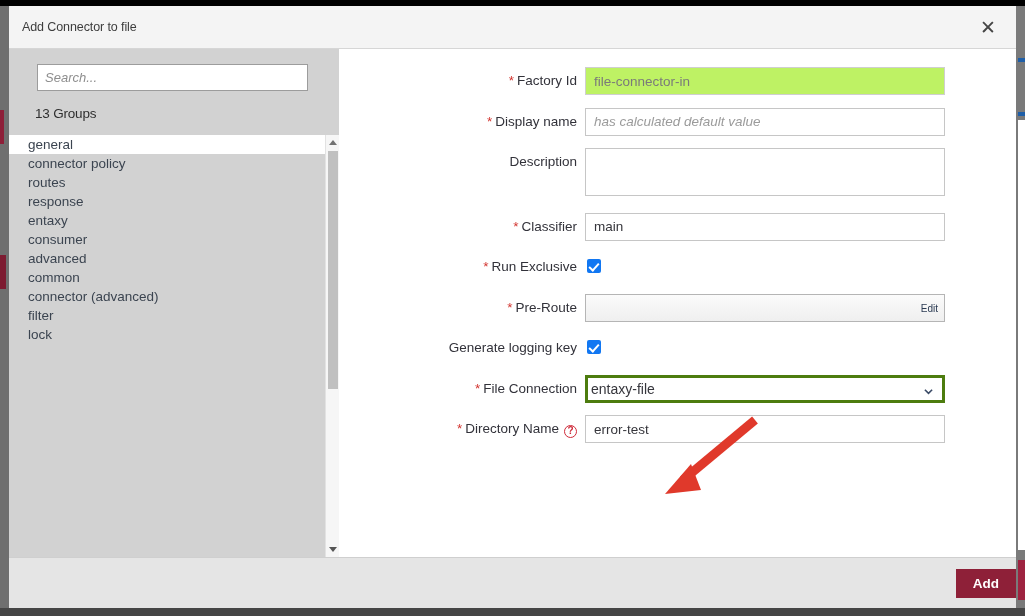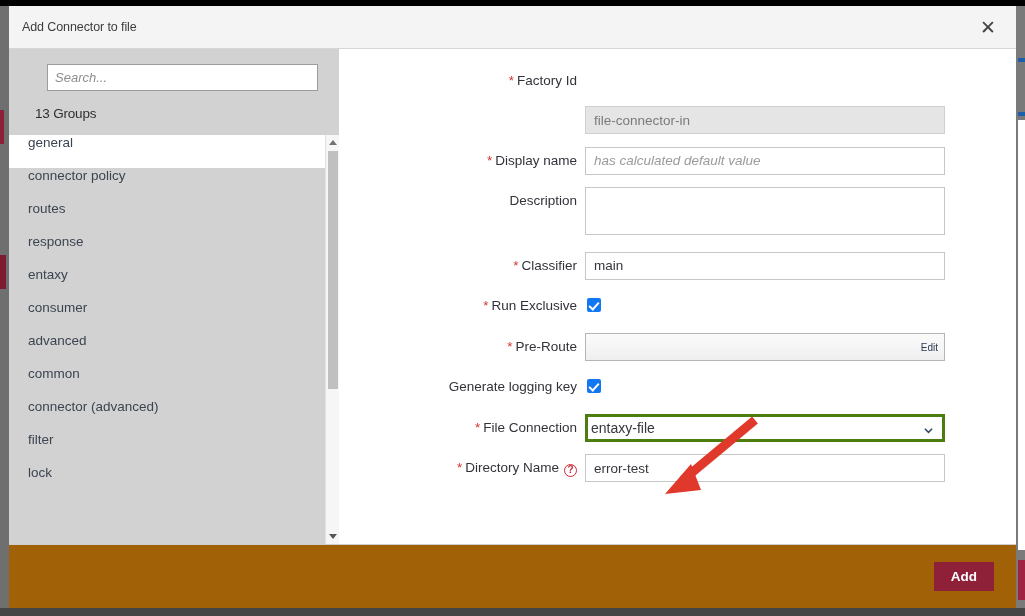--- a/index.html
+++ b/index.html
@@ -114,21 +114,20 @@
   .search-input {
     width: 271px; height: 27px;
     border: 1px solid #9c9c9c;
     background: #ffffff;
     font-family: "Liberation Sans", sans-serif;
     font-size: 13px;
     font-style: italic;
     color: #333;
     padding: 0 7px;
     outline: none;
-    margin-left: 10px;
   }
   .search-input::placeholder { color: #8e8e8e; font-style: italic; }
   .groups-count {
     padding: 15px 0 14px 26px;
     font-size: 13.5px;
     color: #2f2f2f;
     letter-spacing: -0.2px;
   }
 
   .group-list-wrap {
@@ -137,22 +136,22 @@
     min-height: 0;
     overflow: hidden;
     background: #d2d2d2;
   }
   .group-list {
     position: absolute;
     left: 0; top: 0; right: 14px; bottom: 0;
     overflow: hidden;
   }
   .group-item {
-    height: 33px;
-    display: flex; align-items: flex-start;
+    height: 19px;
+    display: flex; align-items: center;
     padding-left: 19px;
     font-size: 13.5px;
     color: #3b4450;
     cursor: pointer;
   }
   .group-item.selected {
     background: #ffffff;
     color: #3b4450;
   }
 
@@ -235,24 +234,23 @@
     border: 1px solid #c6c6c6;
     background: #ffffff;
     font-family: "Liberation Sans", sans-serif;
     font-size: 13.5px;
     color: #36363c;
     padding: 0 8px;
     outline: none;
   }
   .txt::placeholder { color: #9b9b9b; font-style: italic; }
   .txt.disabled {
-    background: #e5e5e5;
+    background: #bef264;
     color: #7a7a7a;
     border-color: #cfcfcf;
-    margin-top: 39px;
   }
 
   .area {
     width: 360px; height: 48px;
     border: 1px solid #c6c6c6;
     background: #ffffff;
     font-family: "Liberation Sans", sans-serif;
     font-size: 13.5px;
     color: #36363c;
     padding: 4px 8px;
@@ -304,26 +302,25 @@
     display: flex; align-items: center;
     cursor: pointer;
   }
   .sel-caret {
     position: absolute; right: 9px; top: 9px;
     width: 9px; height: 9px;
   }
 
   
   .dialog-footer {
-    height: 64px;
+    height: 51px;
     flex: none;
-    background: #a16207;
+    background: #e5e5e5;
     border-top: 1px solid #cfcfcf;
     display: flex; align-items: center; justify-content: flex-end;
-    padding-right: 22px;
   }
   .btn-add {
     background: #8e2038;
     color: #ffffff;
     border: none;
     font-family: "Liberation Sans", sans-serif;
     font-size: 13.5px;
     font-weight: 700;
     padding: 7px 17px;
     cursor: pointer;

